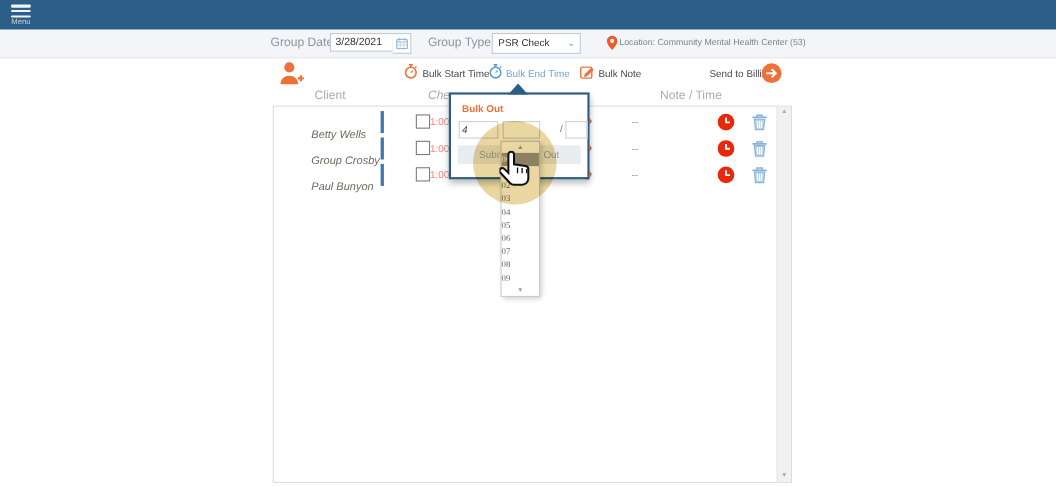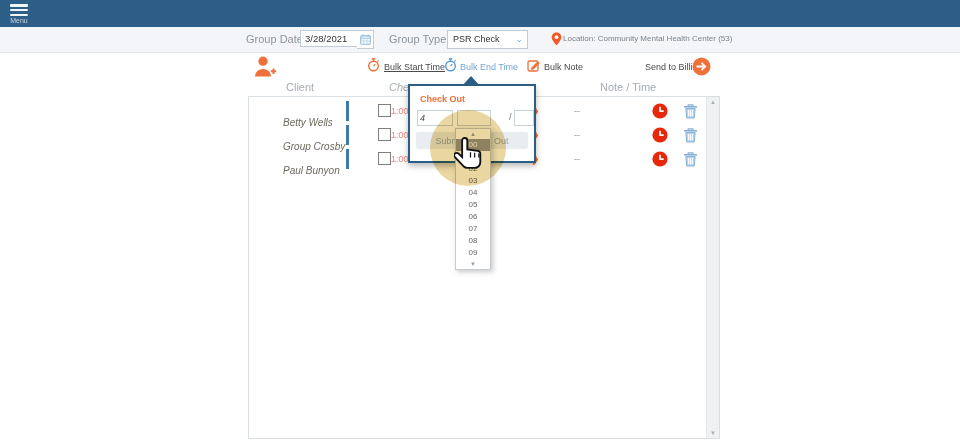--- a/index.html
+++ b/index.html
@@ -56,21 +56,21 @@
   .popup-title{position:absolute;left:10px;top:8px;font-size:9px;font-weight:bold;color:#f0703a;}
   .pinput{position:absolute;top:24px;height:14px;border:1px solid #c9d2da;background:#fff;
           font-family:"Liberation Sans",sans-serif;font-size:9px;font-style:italic;color:#444;padding:0 2px;}
   .psep{position:absolute;top:26px;font-size:9px;color:#777;}
   .submit-btn{position:absolute;left:6px;top:46px;width:112px;height:17px;background:#e9edf2;border:none;
           border-radius:2px;font-family:"Liberation Sans",sans-serif;font-size:9px;color:#98a4ad;cursor:pointer;}
 
   
   .dropdown{left:455px;top:128px;width:34px;background:#fff;border:1px solid #c6ccd2;
             box-shadow:2px 2px 5px rgba(0,0,0,.22);z-index:11;}
-  .ditem{height:12px;line-height:12px;text-align:center;font-size:8px;color:#666;cursor:pointer;}
+  .ditem{height:12px;line-height:12px;font-size:8px;color:#666;cursor:pointer;font-family:Liberation Serif, serif;}
   .ditem.hl{background:#9a9a9a;color:#fff;}
   .darr{height:10px;line-height:10px;text-align:center;font-size:6px;color:#98a0a8;cursor:pointer;}
 
   
   .tap-circle{left:430px;top:110px;width:76px;height:76px;border-radius:50%;background:#e9d6a0;
               mix-blend-mode:multiply;z-index:20;pointer-events:none;}
   .cursor{left:454px;top:136px;z-index:30;pointer-events:none;}
 </style>
 </head>
 <body>
@@ -123,21 +123,21 @@
   </span>
   <span class="abs" style="left:367px;top:58px;">
     <svg width="13" height="14" viewBox="0 0 13 14">
         <circle cx="6.5" cy="8" r="4.8" fill="none" stroke="#f0703a" stroke-width="1.4"></circle>
         <line x1="6.5" y1="3.2" x2="6.5" y2="1.4" stroke="#f0703a" stroke-width="1.4"></line>
         <line x1="4.8" y1="0.9" x2="8.2" y2="0.9" stroke="#f0703a" stroke-width="1.6"></line>
         <line x1="10.4" y1="3.6" x2="11.6" y2="2.4" stroke="#f0703a" stroke-width="1.2"></line>
         <line x1="6.5" y1="8" x2="8.3" y2="6.2" stroke="#f0703a" stroke-width="1.2"></line>
       </svg>
   </span>
-  <span class="abs tool-label" style="left:384px;top:62px;text-decoration:underline;">Bulk Start Time</span>
+  <span class="abs tool-label" style="left:384px;top:62px;">Bulk Start Time</span>
   <span class="abs" style="left:444px;top:58px;">
     <svg width="13" height="14" viewBox="0 0 13 14">
         <circle cx="6.5" cy="8" r="4.8" fill="none" stroke="#5b9bd5" stroke-width="1.4"></circle>
         <line x1="6.5" y1="3.2" x2="6.5" y2="1.4" stroke="#5b9bd5" stroke-width="1.4"></line>
         <line x1="4.8" y1="0.9" x2="8.2" y2="0.9" stroke="#5b9bd5" stroke-width="1.6"></line>
         <line x1="10.4" y1="3.6" x2="11.6" y2="2.4" stroke="#5b9bd5" stroke-width="1.2"></line>
         <line x1="6.5" y1="8" x2="8.3" y2="6.2" stroke="#5b9bd5" stroke-width="1.2"></line>
       </svg>
   </span>
   <span class="abs tool-label blue" style="left:460px;top:62px;text-align:right;">Bulk End Time</span>
@@ -237,21 +237,21 @@
       </span>
     </div>
 
     <div class="vscroll">
       <span class="arr" style="top:2px;">▲</span>
       <span class="arr" style="bottom:2px;">▼</span>
     </div>
   </div>
 
   <div class="abs popup">
-    <span class="popup-title">Check Out</span>
+    <span class="popup-title">Bulk Out</span>
     <input class="pinput" style="left: 7px; width: 30px;" value="4">
     <input class="pinput" style="left: 47px; width: 28px;">
     <span class="psep" style="left:99px;">/</span>
     <input class="pinput" style="left: 104px; width: 14px;">
     <button class="submit-btn">Submit Check Out</button>
   </div>
 
   <div class="abs dropdown">
     <div class="darr">▲</div>
     <div class="ditem hl">00</div>

